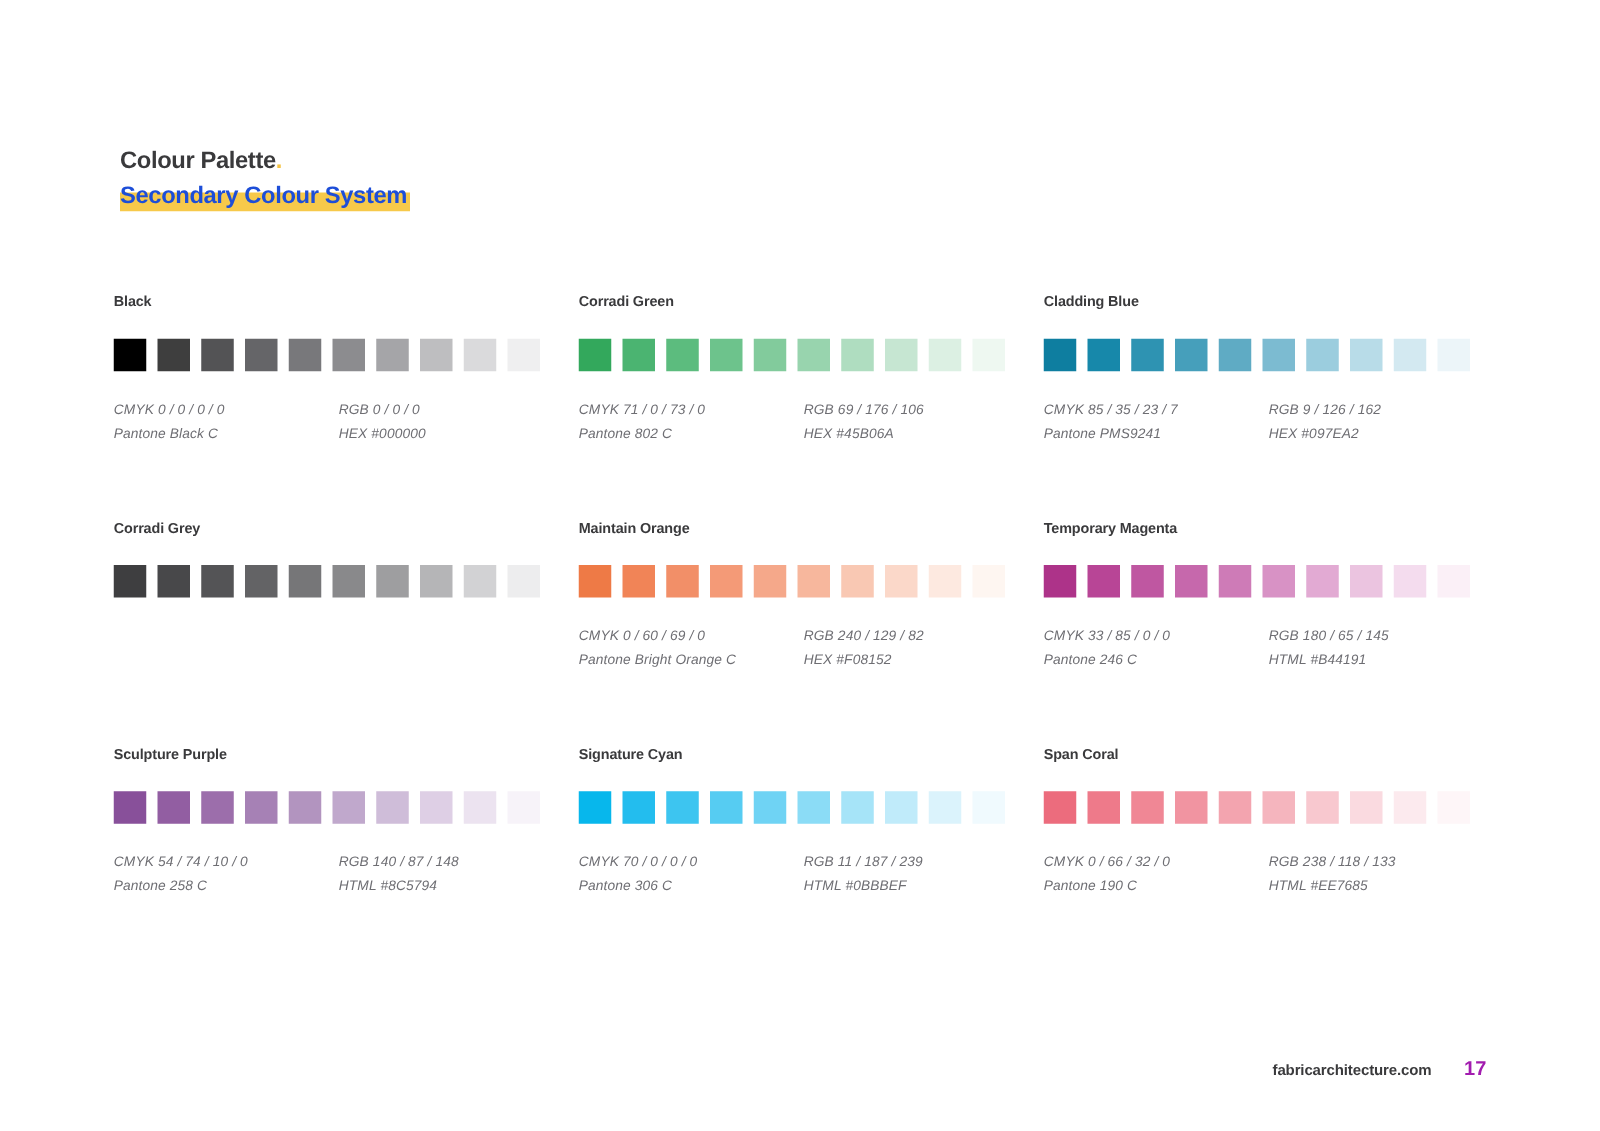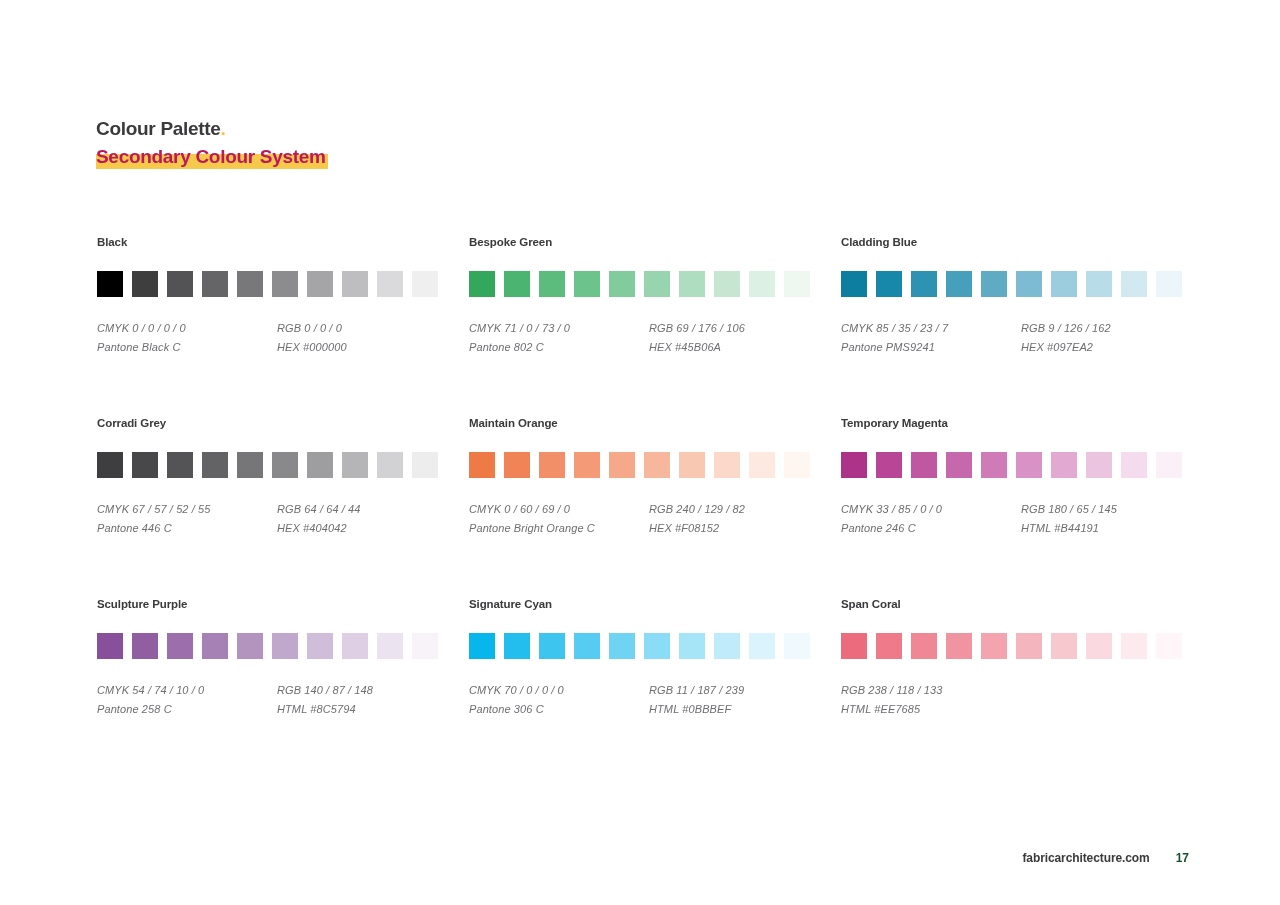--- a/index.html
+++ b/index.html
@@ -53,38 +53,37 @@
     bottom: 1px;
     height: 15px;
     background: #f7c94a;
     z-index: 0;
   }
   .title-line2 {
     position: relative;
     z-index: 1;
     font-size: 19px;
     font-weight: bold;
-    color: #be185d;
+    color: #1d4ed8;
     letter-spacing: -0.3px;
     line-height: 26px;
     white-space: nowrap;
     padding-right: 2px;
   }
 
   
   .grid {
     position: absolute;
     left: 91px;
     top: 236px;
     width: 1100px;
   }
   .prow {
     display: flex;
     gap: 0px;
-    justify-content: center;
   }
   .prow + .prow { margin-top: 60px; }
 
   .pcell {
     width: 372px;
     flex: 0 0 372px;
   }
   .pcell:last-child { flex: 0 0 344px; width: 344px; }
 
   .pname {
@@ -138,23 +137,23 @@
     align-items: baseline;
     gap: 26px;
   }
   .footer-site {
     font-size: 12px;
     font-weight: bold;
     color: #3a3a3c;
     letter-spacing: -0.1px;
   }
   .footer-page {
-    font-size: 12px;
+    font-size: 16px;
     font-weight: bold;
-    color: #14532d;
+    color: #a21caf;
   }
 </style>
 </head>
 <body>
 
 <div id="page">
 
   <div class="title-block">
     <div class="title-line1">
       <span>Colour Palette</span><span class="title-dot">.</span>
@@ -200,21 +199,21 @@
             </div>
             <div class="spec-line">
               <span class="spec-key">HEX</span>
               <span class="spec-val">#000000</span>
             </div>
           </div>
         </div>
       </div>
 
       <div class="pcell">
-        <div class="pname">Bespoke Green</div>
+        <div class="pname">Corradi Green</div>
         <div class="swatches">
             <div class="sw" style="background: rgb(51, 168, 92);"></div>
             <div class="sw" style="background: rgb(75, 180, 113);"></div>
             <div class="sw" style="background: rgb(92, 188, 126);"></div>
             <div class="sw" style="background: rgb(109, 195, 140);"></div>
             <div class="sw" style="background: rgb(130, 203, 156);"></div>
             <div class="sw" style="background: rgb(152, 212, 174);"></div>
             <div class="sw" style="background: rgb(175, 221, 192);"></div>
             <div class="sw" style="background: rgb(198, 230, 210);"></div>
             <div class="sw" style="background: rgb(220, 240, 227);"></div>
@@ -291,42 +290,20 @@
             <div class="sw" style="background: rgb(72, 72, 74);"></div>
             <div class="sw" style="background: rgb(84, 84, 86);"></div>
             <div class="sw" style="background: rgb(99, 99, 101);"></div>
             <div class="sw" style="background: rgb(118, 118, 120);"></div>
             <div class="sw" style="background: rgb(137, 137, 139);"></div>
             <div class="sw" style="background: rgb(158, 158, 160);"></div>
             <div class="sw" style="background: rgb(181, 181, 183);"></div>
             <div class="sw" style="background: rgb(210, 210, 212);"></div>
             <div class="sw" style="background: rgb(237, 237, 238);"></div>
           </div>
-        <div class="specs">
-          <div class="spec-col">
-            <div class="spec-line">
-              <span class="spec-key">CMYK</span>
-              <span class="spec-val">67 / 57 / 52 / 55</span>
-            </div>
-            <div class="spec-line">
-              <span class="spec-key">Pantone</span>
-              <span class="spec-val">446 C</span>
-            </div>
-          </div>
-          <div class="spec-col">
-            <div class="spec-line">
-              <span class="spec-key">RGB</span>
-              <span class="spec-val">64 / 64 / 44</span>
-            </div>
-            <div class="spec-line">
-              <span class="spec-key">HEX</span>
-              <span class="spec-val">#404042</span>
-            </div>
-          </div>
-        </div>
       </div>
 
       <div class="pcell">
         <div class="pname">Maintain Orange</div>
         <div class="swatches">
             <div class="sw" style="background: rgb(238, 122, 70);"></div>
             <div class="sw" style="background: rgb(241, 132, 87);"></div>
             <div class="sw" style="background: rgb(242, 143, 104);"></div>
             <div class="sw" style="background: rgb(244, 154, 119);"></div>
             <div class="sw" style="background: rgb(245, 168, 138);"></div>
@@ -486,20 +463,30 @@
             <div class="sw" style="background: rgb(243, 164, 175);"></div>
             <div class="sw" style="background: rgb(245, 181, 190);"></div>
             <div class="sw" style="background: rgb(248, 200, 207);"></div>
             <div class="sw" style="background: rgb(250, 218, 224);"></div>
             <div class="sw" style="background: rgb(252, 234, 238);"></div>
             <div class="sw" style="background: rgb(254, 246, 248);"></div>
           </div>
         <div class="specs">
           <div class="spec-col">
             <div class="spec-line">
+              <span class="spec-key">CMYK</span>
+              <span class="spec-val">0 / 66 / 32 / 0</span>
+            </div>
+            <div class="spec-line">
+              <span class="spec-key">Pantone</span>
+              <span class="spec-val">190 C</span>
+            </div>
+          </div>
+          <div class="spec-col">
+            <div class="spec-line">
               <span class="spec-key">RGB</span>
               <span class="spec-val">238 / 118 / 133</span>
             </div>
             <div class="spec-line">
               <span class="spec-key">HTML</span>
               <span class="spec-val">#EE7685</span>
             </div>
           </div>
         </div>
       </div>

